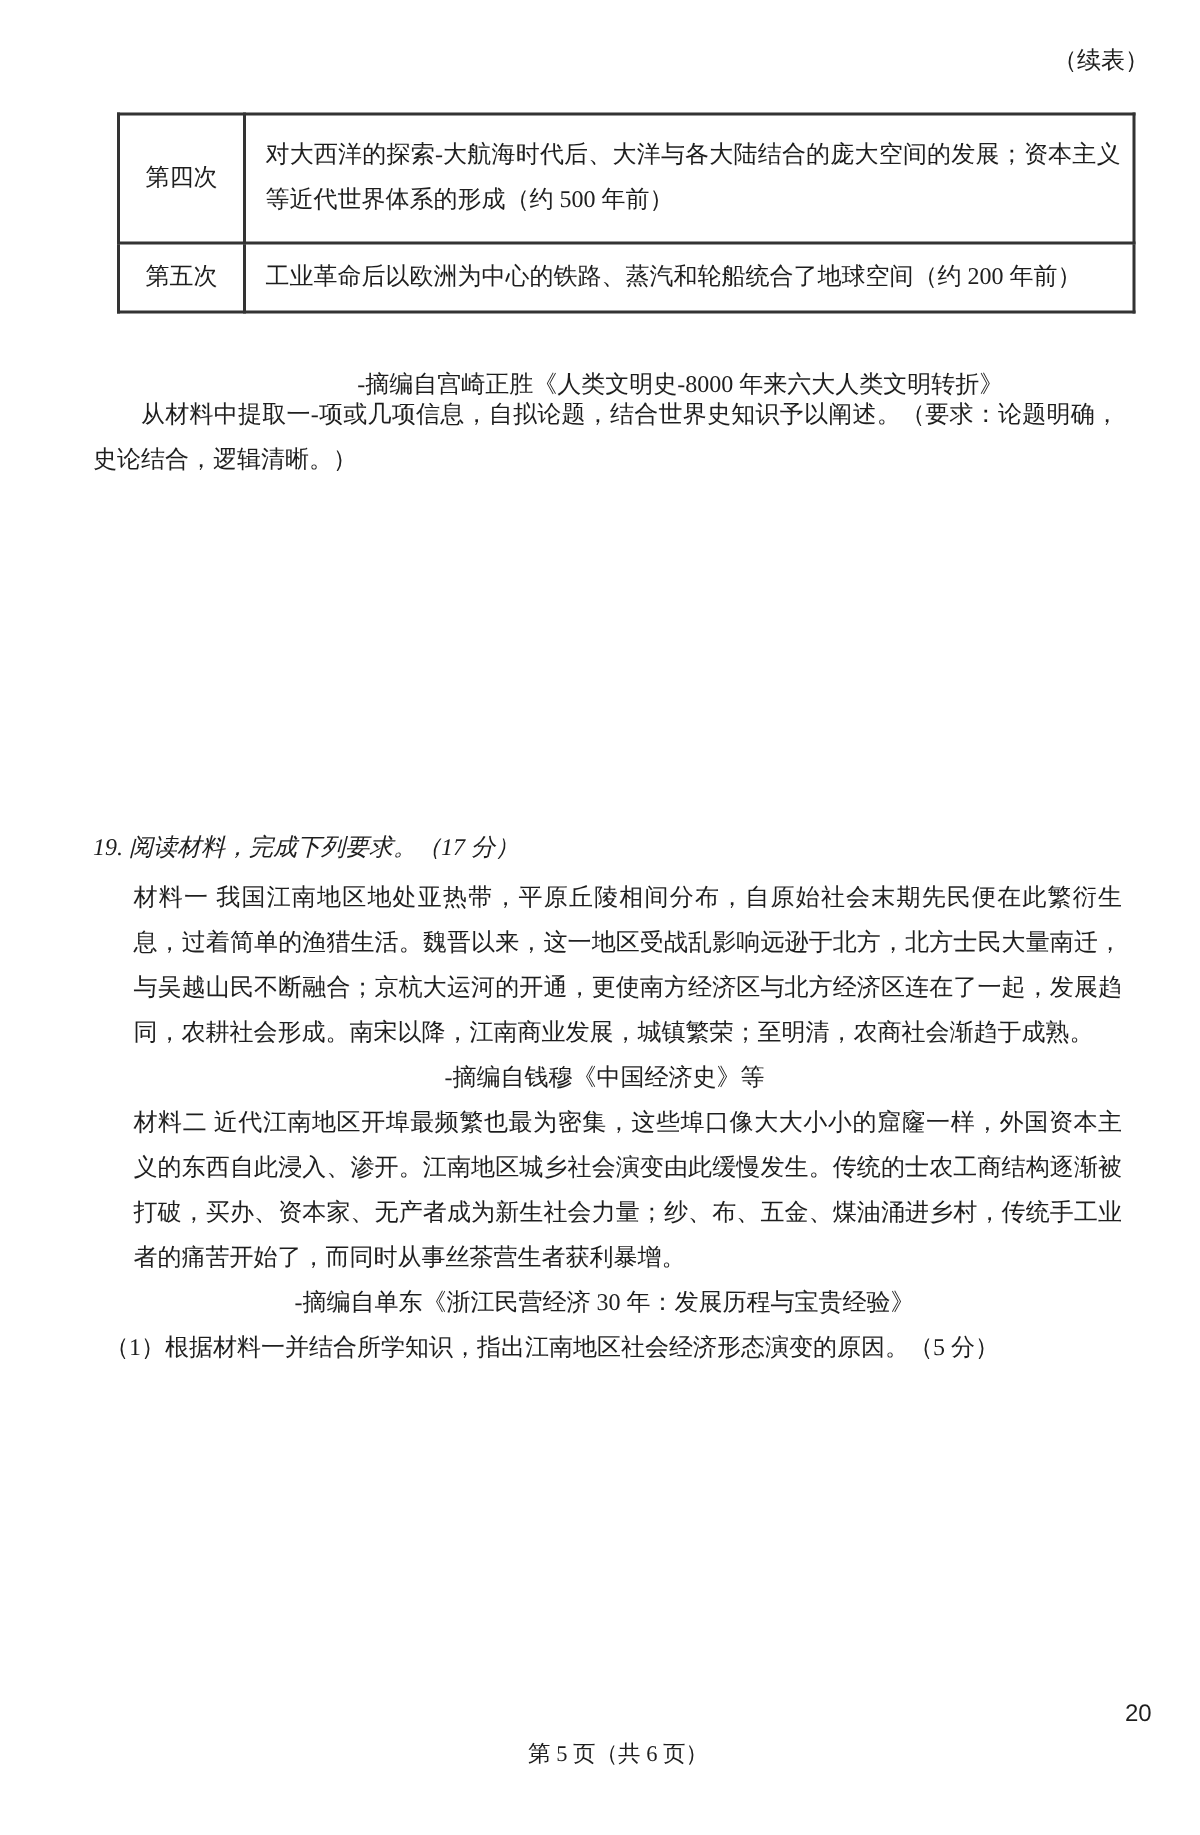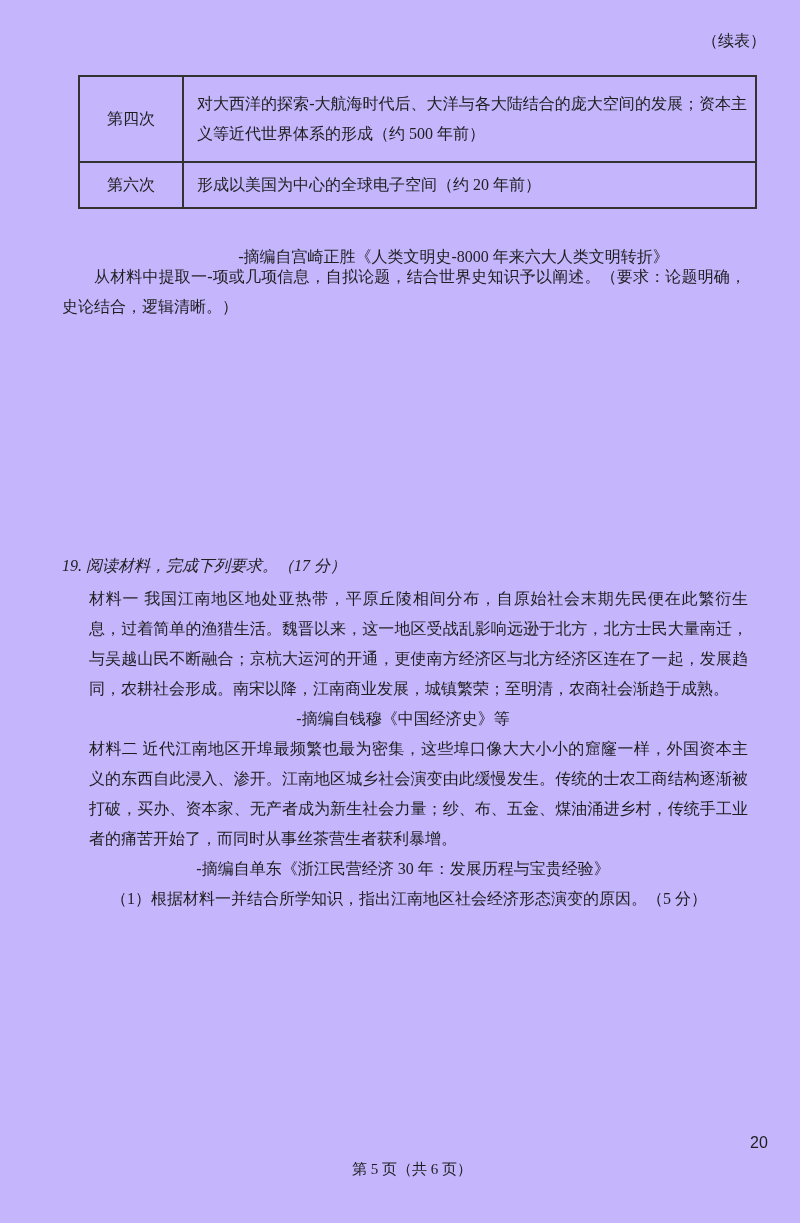--- a/index.html
+++ b/index.html
@@ -1,19 +1,19 @@
 <!DOCTYPE html>
 <html><head>
 <meta charset="utf-8">
 <style>
   html,body{margin:0;padding:0;background:#9a9a9a;}
   .page{
     position:relative;
     width:800px;height:1223px;
-    background:#c4b5fd;
+    background:#ffffff;
     font-family:"Liberation Serif","DejaVu Serif",serif;
     color:#1e1e1e;
     overflow:hidden;
   }
   .cont-label{
     position:absolute;top:28px;right:34px;
     font-size:16px;line-height:26px;
   }
   table.transition-table{
     position:absolute;top:75px;left:78px;
@@ -23,21 +23,21 @@
     font-size:16px;
   }
   table.transition-table td{
     border:2px solid #333333;
     line-height:30px;
     vertical-align:middle;
   }
   td.col-label{
     width:70px;
     text-align:center;
-    padding:3px 16px;
+    padding:3px 6px;
   }
   td.col-content{
     padding:6px 8px 6px 13px;
     text-align:justify;
   }
   tr.row-tall td{height:72px;}
   tr.row-short td{height:32px;}
   .table-attribution{
     position:absolute;top:231px;left:150px;width:607px;
     text-align:center;
@@ -59,21 +59,20 @@
     text-align:justify;
   }
   .q19 .attribution{
     text-align:center;
     padding-right:4px;
     line-height:30px;
   }
   .q19 .sub-question{
     margin-left:8px;
     line-height:30px;
-    text-align:center;
   }
   .corner-number{
     position:absolute;top:1134px;left:750px;
     font-size:16px;
     font-family:"Liberation Sans","DejaVu Sans",sans-serif;
   }
   .page-footer{
     position:absolute;top:1160px;left:0;width:824px;
     text-align:center;
     font-size:15px;
@@ -86,22 +85,22 @@
 
   <div class="cont-label">（续表）</div>
 
   <table class="transition-table">
     <tbody>
       <tr class="row-tall">
         <td class="col-label">第四次</td>
         <td class="col-content">对大西洋的探索-大航海时代后、大洋与各大陆结合的庞大空间的发展；资本主义等近代世界体系的形成（约 500 年前）</td>
       </tr>
       <tr class="row-short">
-        <td class="col-label">第六次</td>
-        <td class="col-content">形成以美国为中心的全球电子空间（约 20 年前）</td>
+        <td class="col-label">第五次</td>
+        <td class="col-content">工业革命后以欧洲为中心的铁路、蒸汽和轮船统合了地球空间（约 200 年前）</td>
       </tr>
     </tbody>
   </table>
 
   <div class="table-attribution">-摘编自宫崎正胜《人类文明史-8000 年来六大人类文明转折》</div>
 
   <div class="task-paragraph">从材料中提取一-项或几项信息，自拟论题，结合世界史知识予以阐述。（要求：论题明确，史论结合，逻辑清晰。）</div>
 
   <div class="q19">
     <div class="q-header">19. 阅读材料，完成下列要求。（17 分）</div>

